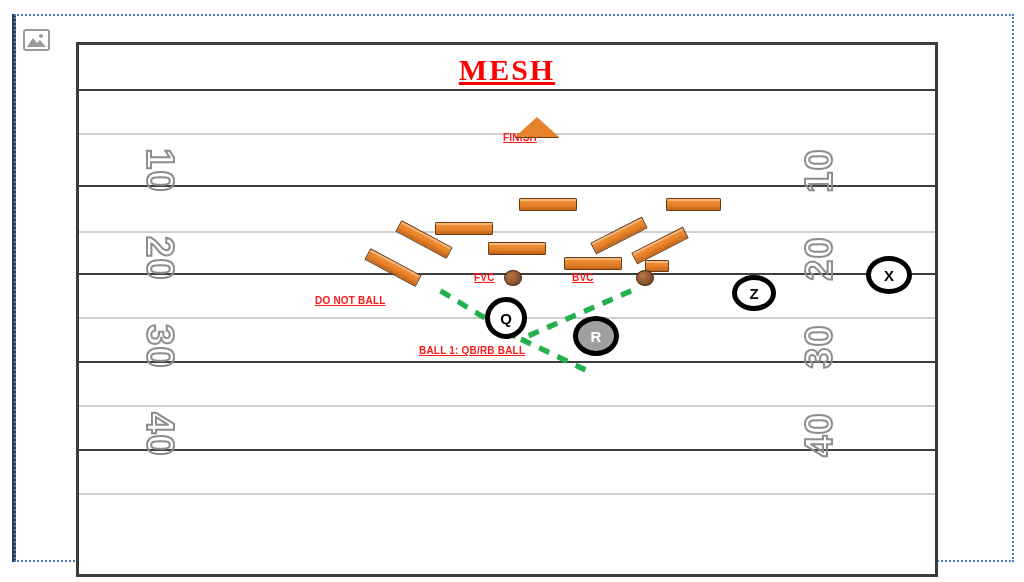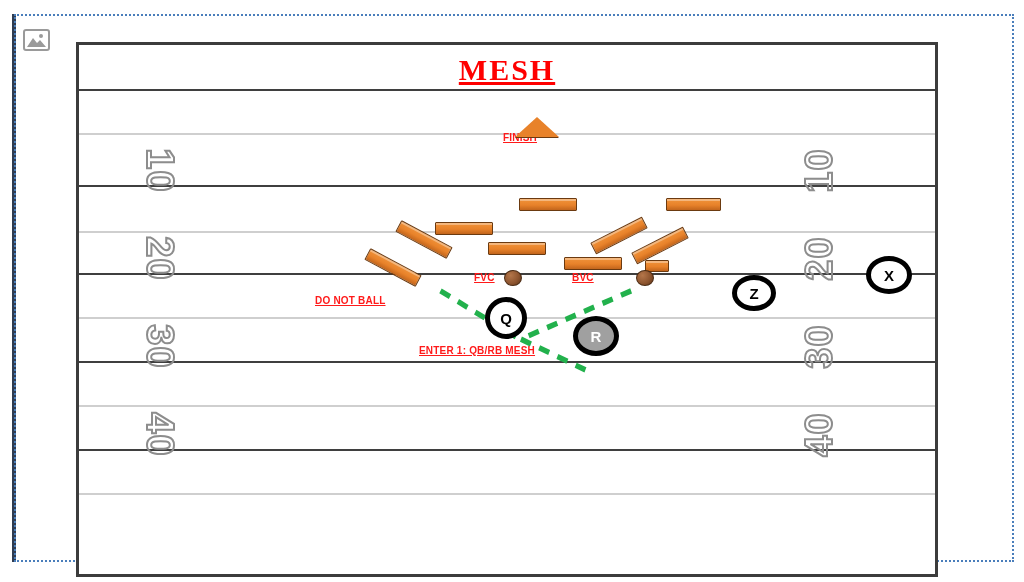--- a/index.html
+++ b/index.html
@@ -217,21 +217,21 @@
       <polyline points="556,224 445,268" fill="none" stroke="#22b14c" stroke-width="5" stroke-dasharray="11,9" stroke-linecap="butt"></polyline>
       <polyline points="445,268 510,296" fill="none" stroke="#22b14c" stroke-width="5" stroke-dasharray="11,9" stroke-linecap="butt"></polyline>
     </svg>
 
     <div class="ball" style="left:425px; top:225px;"></div>
     <div class="ball" style="left:557px; top:225px;"></div>
 
     <div class="redlabel" style="left:359px; top:227px; font-size:10px;padding-left:36px;">FVC</div>
     <div class="redlabel" style="left:493px; top:227px; font-size:10px;">BVC</div>
     <div class="redlabel" style="left:236px; top:250px; font-size:10px;">DO NOT BALL</div>
-    <div class="redlabel" style="left:340px; top:300px; font-size:10px;">ENTER 1: QB/RB MESH</div>
+    <div class="redlabel" style="left:340px; top:300px; font-size:10px;">BALL 1: QB/RB BALL</div>
 
     <div class="player" style="left:406px; top:252px; width:42px; height:42px;">
       <span>Q</span>
     </div>
     <div class="player filled" style="left:494px; top:271px; width:46px; height:40px;">
       <span>R</span>
     </div>
     <div class="player" style="left:653px; top:230px; width:44px; height:36px;">
       <span>Z</span>
     </div>

